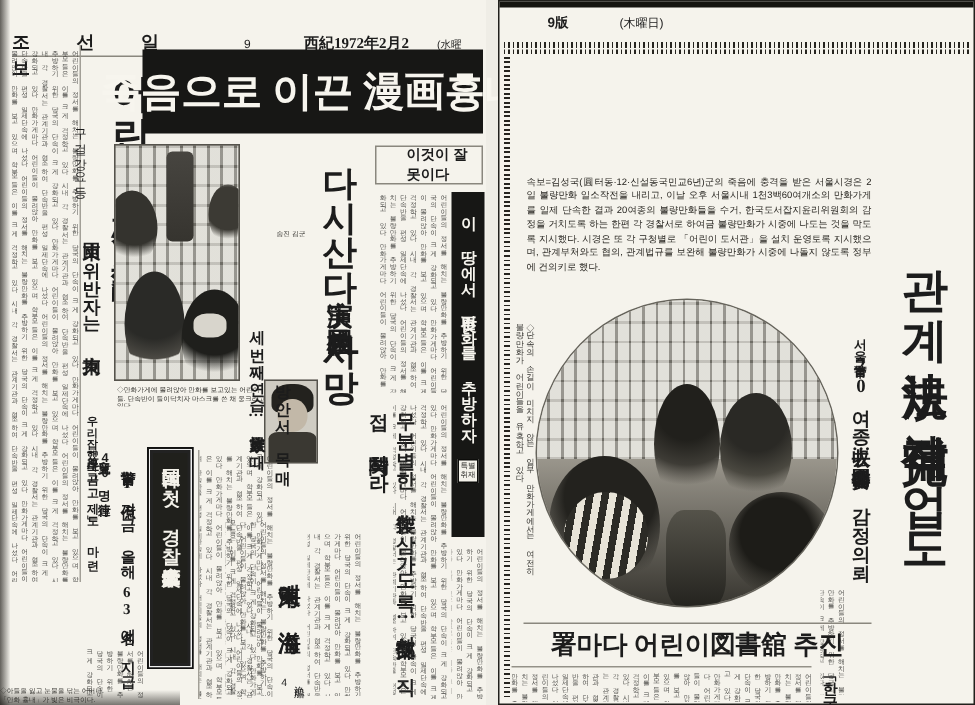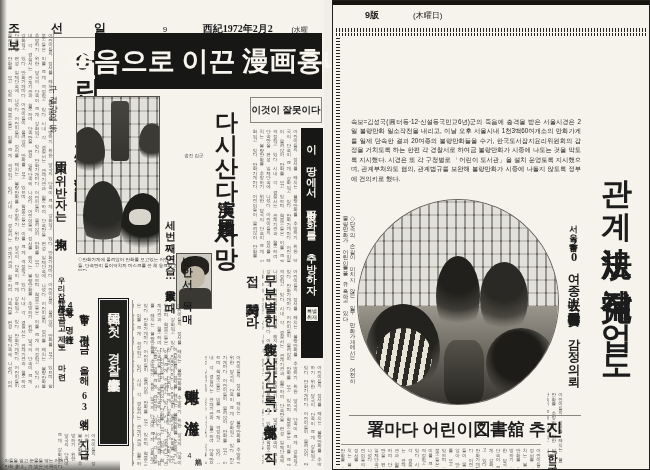--- a/index.html
+++ b/index.html
@@ -88,21 +88,21 @@
     <div class="abs" style="left:210px;top:95px;width:34px;height:252px;">
       <div class="vh serif" style="height:100%;font-size:22px;">
         <span style="font-size:23px;">다시산다</span><span style="font-size:17px;font-weight:bold;">実演 国民校生</span><span style="font-size:24px;">사망</span>
       </div>
     </div>
 
     <div class="abs v serif" style="left:163px;top:212px;height:128px;font-size:10.5px;font-weight:bold;">세번째연습…家族몰때</div>
     <div class="abs v serif" style="left:180px;top:248px;height:90px;font-size:10.5px;font-weight:bold;">방안서 목매</div>
 
     <div class="abs rule-t rule-b" style="left:250px;top:97px;width:72px;height:26px;border-left:1px solid #8a877e;border-right:1px solid #8a877e;display:flex;align-items:center;justify-content:center;">
-      <span style="font-size:9.5px;font-weight:bold;">이것이 잘못이다</span>
+      <span style="font-size:9.5px;font-weight:bold;margin-left:20px;">이것이 잘못이다</span>
     </div>
     <div class="abs fill" style="left:252px;top:126px;width:46px;height:136px;">어린이들의 정서를 해치는 불량만화를 추방하기 위한 당국의 단속이 크게 강화되고 있다 만화가게마다 어린이들이 몰려앉아 만화를 보고 있으며 학부모들은 이를 크게 걱정하고 있다 시내 각 경찰서는 관계기관과 협조하여 단속반을 편성 일제단속에 나섰다  어린이들의 정서를 해치는 불량만화를 추방하기 위한 당국의 단속이 크게 강화되고 있다 만화가게마다 어린이들이 몰려앉아 만화를 보고 있으며 학부모들은 이를 크게 걱정하고 있다 시내 각 경찰서는 관계기관과 협조하여 단속반을 편성 일제단속에 나섰다 </div>
 
     <div class="abs blackbox" style="left:301px;top:128px;width:22px;height:230px;flex-direction:column;justify-content:flex-start;padding-top:8px;">
       <span class="vh" style="font-size:10.5px;height:160px;">이 땅에서 不良만화를 추방하자</span>
       <span class="tagbox" style="margin-top:10px;width:14px;">특별취재</span>
     </div>
     <div class="abs fill" style="left:301px;top:362px;width:21px;height:104px;">어린이들의 정서를 해치는 불량만화를 추방하기 위한 당국의 단속이 크게 강화되고 있다 만화가게마다 어린이들이 몰려앉아 만화를 보고 있으며 학부모들은 이를 크게 걱정하고 있다 시내 각 경찰서는 관계기관과 협조하여 단속반을 편성 일제단속에 나섰다  어린이들의 정서를 해치는 불량만화를 추방하기 위한 당국의 단속이 크게 강화되고 있다 만화가게마다 어린이들이 몰려앉아 만화를 보고 있으며 학부모들은 이를 크게 걱정하고 있다 시내 각 경찰서는 관계기관과 협조하여 단속반을 편성 일제단속에 나섰다 </div>
 
     <div class="abs vh serif" style="left:243px;top:266px;height:198px;font-size:13px;">무분별한 製作 삼가도록…文教部서 직접 関与하라</div>

